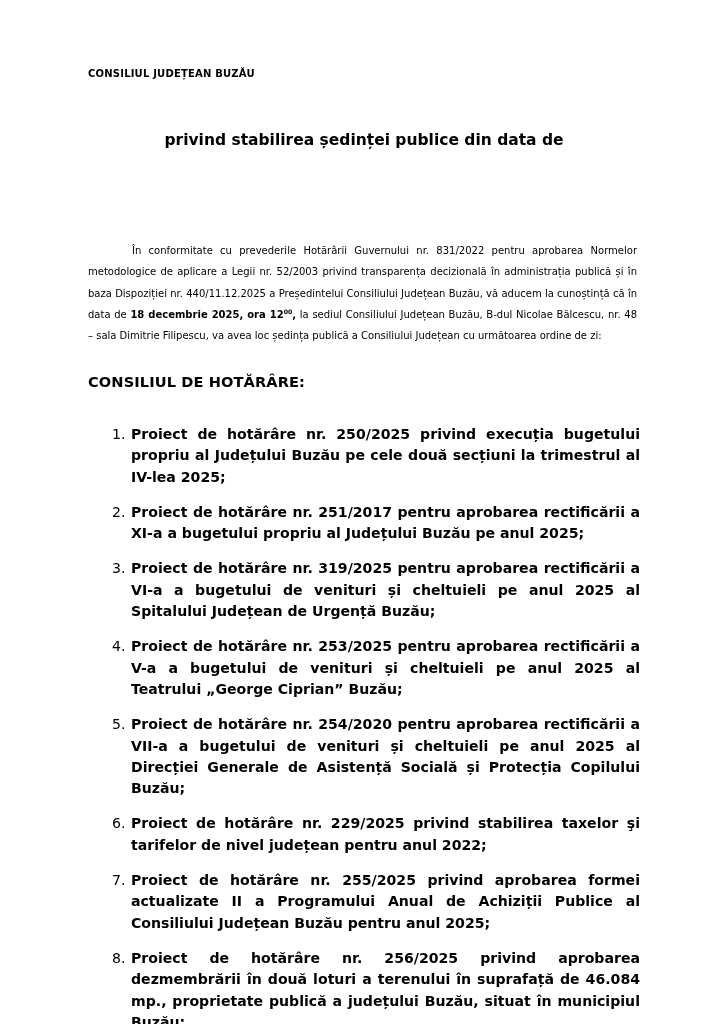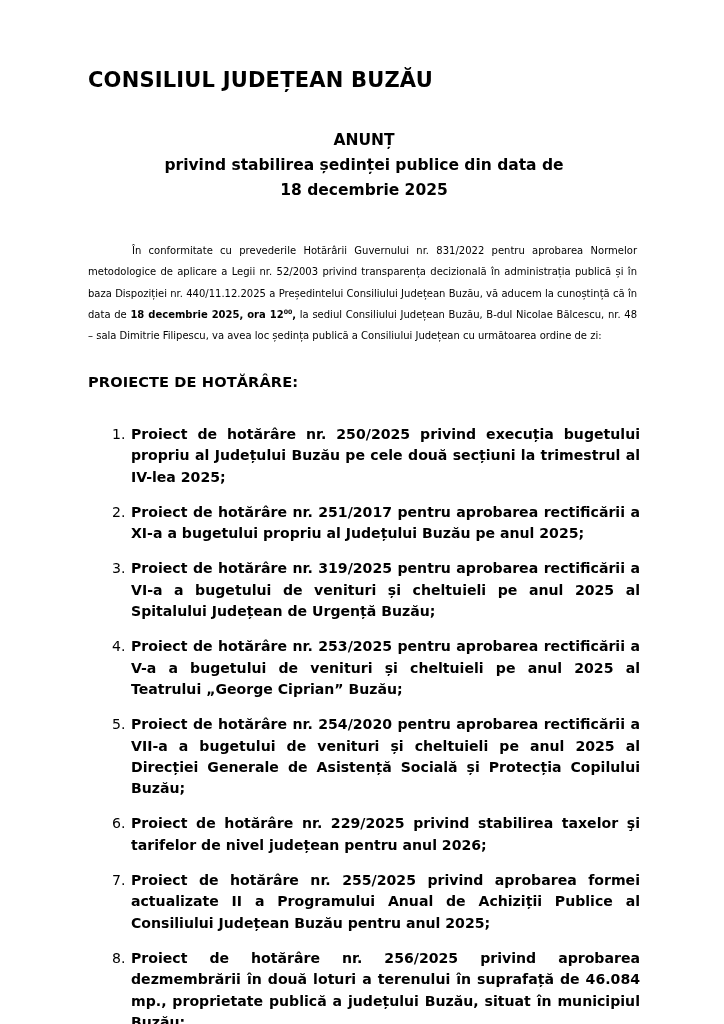--- a/index.html
+++ b/index.html
@@ -17,21 +17,21 @@
     width: 724px;
     height: 1024px;
     background: #ffffff;
     overflow: hidden;
     box-sizing: border-box;
   }
   .org-title {
     position: absolute;
     left: 88px;
     top: 68px;
-    font-size: 21px;
+    font-size: 10px;
     font-weight: bold;
     letter-spacing: 0.2px;
     white-space: nowrap;
   }
   .title-block {
     position: absolute;
     left: 88px;
     top: 128px;
     width: 552px;
     text-align: center;
@@ -101,28 +101,26 @@
   .li-text { display: block; font-weight: bold; }
 </style>
 </head>
 <body>
 
 <div class="page">
 
   <div class="org-title">CONSILIUL JUDEȚEAN BUZĂU</div>
 
   <div class="title-block">
-    <span class="title-line-1">ANUNȚ</span>
     <span class="title-line-2">privind stabilirea  ședinței publice din data de</span>
-    <span class="title-line-3">18 decembrie 2025</span>
   </div>
 
   <p class="intro"><span>În conformitate cu prevederile Hotărârii Guvernului nr. 831/2022 pentru aprobarea Normelor metodologice de aplicare a Legii nr. 52/2003 privind transparența decizională în administrația publică și în baza Dispoziției nr. 440/11.12.2025 a Președintelui Consiliului Județean Buzău, vă aducem la cunoștință că în data de </span><b><span>18 decembrie 2025, ora 12</span><sup>00</sup><span>,</span></b><span> la sediul Consiliului Județean Buzău, B-dul Nicolae Bălcescu, nr. 48 – sala Dimitrie Filipescu, va avea loc ședința publică a Consiliului Județean cu următoarea ordine de zi:</span></p>
 
-  <div class="section-heading">PROIECTE DE HOTĂRÂRE:</div>
+  <div class="section-heading">CONSILIUL DE HOTĂRÂRE:</div>
 
   <ol class="projects-list">
     <li>
       <span class="li-num">1.</span>
       <span class="li-text">Proiect de hotărâre nr. 250/2025 privind execuția bugetului propriu al Județului Buzău pe cele două secțiuni la trimestrul al IV-lea 2025;</span>
     </li>
     <li>
       <span class="li-num">2.</span>
       <span class="li-text">Proiect de hotărâre nr. 251/2017 pentru aprobarea rectificării a XI-a a bugetului propriu al Județului Buzău pe anul 2025;</span>
     </li>
@@ -133,21 +131,21 @@
     <li>
       <span class="li-num">4.</span>
       <span class="li-text">Proiect de hotărâre nr. 253/2025 pentru aprobarea rectificării a V-a a bugetului de venituri și cheltuieli pe anul 2025 al Teatrului „George Ciprian” Buzău;</span>
     </li>
     <li>
       <span class="li-num">5.</span>
       <span class="li-text">Proiect de hotărâre nr. 254/2020 pentru aprobarea rectificării a VII-a a bugetului de venituri și cheltuieli pe anul 2025 al Direcției Generale de Asistență Socială și Protecția Copilului Buzău;</span>
     </li>
     <li>
       <span class="li-num">6.</span>
-      <span class="li-text">Proiect de hotărâre nr. 229/2025 privind stabilirea taxelor  şi  tarifelor de nivel județean pentru anul 2026;</span>
+      <span class="li-text">Proiect de hotărâre nr. 229/2025 privind stabilirea taxelor  şi  tarifelor de nivel județean pentru anul 2022;</span>
     </li>
     <li>
       <span class="li-num">7.</span>
       <span class="li-text">Proiect de hotărâre nr. 255/2025 privind aprobarea formei actualizate II a Programului Anual de Achiziții Publice al Consiliului Județean Buzău pentru anul 2025;</span>
     </li>
     <li>
       <span class="li-num">8.</span>
       <span class="li-text">Proiect de hotărâre nr. 256/2025 privind aprobarea dezmembrării în două loturi a terenului în suprafață de 46.084 mp., proprietate publică a județului Buzău, situat în municipiul Buzău;</span>
     </li>
   </ol>

